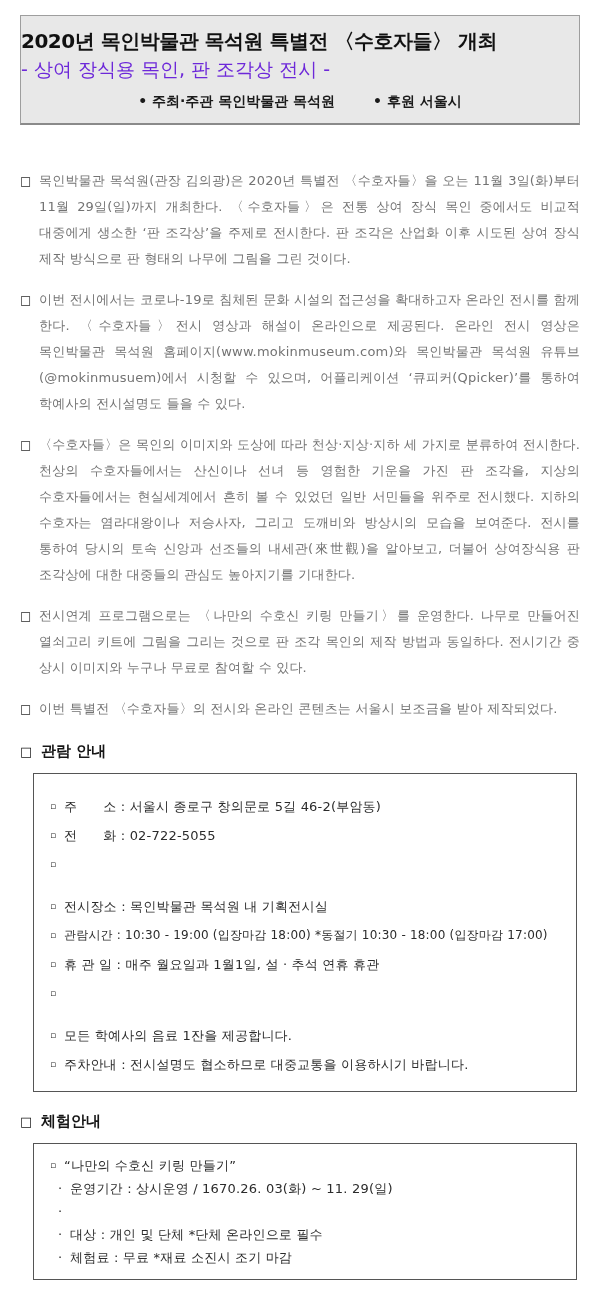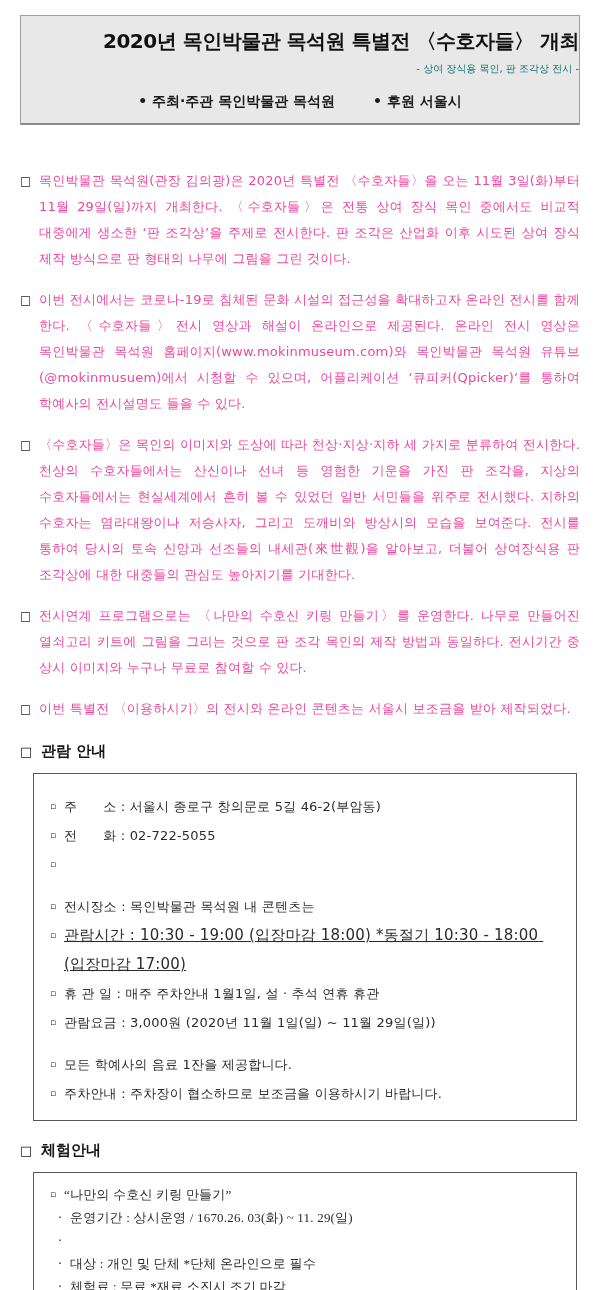--- a/index.html
+++ b/index.html
@@ -16,33 +16,33 @@
   }
 
   
   .header-box {
     box-sizing: border-box;
     width: 560px;
     height: 110px;
     background: #e8e8e8;
     border: 1px solid #9e9e9e;
     border-bottom: 2px solid #8a8a8a;
-    text-align: right;
+    text-align: left;
     padding-top: 12px;
   }
   .header-title {
     font-size: 20px;
     font-weight: 800;
     letter-spacing: -0.5px;
     color: #111111;
     line-height: 26px;
   }
   .header-subtitle {
-    font-size: 10px;
-    color: #0f766e;
+    font-size: 19px;
+    color: #6d28d9;
     margin-top: 5px;
     line-height: 20px;
   }
   .org-row {
     margin-top: 14px;
     font-size: 14px;
     font-weight: 700;
     color: #1a1a1a;
     display: flex;
     justify-content: center;
@@ -61,21 +61,21 @@
     line-height: 26px;
     color: #2b2b2b;
   }
   .para .ptext {
     flex: 1;
     font-size: 13px;
     line-height: 26px;
     text-align: justify;
     letter-spacing: 0.2px;
     word-break: keep-all;
-    color: #ec4899;
+    color: #737373;
   }
 
   
   .section-heading {
     display: flex;
     align-items: center;
     font-size: 15px;
     font-weight: 700;
     color: #161616;
     margin-top: 20px;
@@ -104,21 +104,21 @@
     line-height: 29px;
     color: #2b2b2b;
   }
   .info-line .bullet {
     flex: 0 0 14px;
     font-size: 9px;
     line-height: 29px;
     color: #2b2b2b;
   }
   .info-line .itext { white-space: pre-wrap; letter-spacing: 0.2px; }
-  .info-line.small .itext { font-size: 15px; text-decoration: underline; }
+  .info-line.small .itext { font-size: 12px; }
 
   .exp-box {
     box-sizing: border-box;
     margin-left: 13px;
     width: 544px;
     border: 1px solid #555555;
     background: #ffffff;
     padding: 10px 14px 10px 16px;
   }
   .exp-line {
@@ -127,21 +127,21 @@
     line-height: 23px;
     color: #2b2b2b;
   }
   .exp-line .bullet {
     flex: 0 0 14px;
     font-size: 9px;
     line-height: 23px;
   }
   .exp-line.sub { padding-left: 8px; }
   .exp-line.sub .bullet { flex: 0 0 12px; font-size: 13px; }
-  .exp-line .itext { white-space: pre-wrap; letter-spacing: 0.2px; font-family: Liberation Serif, serif; }
+  .exp-line .itext { white-space: pre-wrap; letter-spacing: 0.2px; }
 </style>
 </head>
 <body>
 
 <div class="page">
 
   <div class="header-box">
     <div class="header-title">2020년 목인박물관 목석원 특별전 〈수호자들〉 개최</div>
     <div class="header-subtitle">- 상여 장식용 목인, 판 조각상 전시 -</div>
     <div class="org-row">
@@ -163,21 +163,21 @@
     <div class="para">
       <span class="marker">□</span>
       <span class="ptext">〈수호자들〉은 목인의 이미지와 도상에 따라 천상·지상·지하 세 가지로 분류하여 전시한다. 천상의 수호자들에서는 산신이나 선녀 등 영험한 기운을 가진 판 조각을, 지상의 수호자들에서는 현실세계에서 흔히 볼 수 있었던 일반 서민들을 위주로 전시했다. 지하의 수호자는 염라대왕이나 저승사자, 그리고 도깨비와 방상시의 모습을 보여준다. 전시를 통하여 당시의 토속 신앙과 선조들의 내세관(來世觀)을 알아보고, 더불어 상여장식용 판 조각상에 대한 대중들의 관심도 높아지기를 기대한다.</span>
     </div>
     <div class="para">
       <span class="marker">□</span>
       <span class="ptext">전시연계 프로그램으로는 〈나만의 수호신 키링 만들기〉를 운영한다. 나무로 만들어진 열쇠고리 키트에 그림을 그리는 것으로 판 조각 목인의 제작 방법과 동일하다. 전시기간 중 상시 이미지와 누구나 무료로 참여할 수 있다.</span>
     </div>
     <div class="para">
       <span class="marker">□</span>
-      <span class="ptext">이번 특별전 〈이용하시기〉의 전시와 온라인 콘텐츠는 서울시 보조금을 받아 제작되었다.</span>
+      <span class="ptext">이번 특별전 〈수호자들〉의 전시와 온라인 콘텐츠는 서울시 보조금을 받아 제작되었다.</span>
     </div>
 
     <div class="section-heading">
       <span class="marker">□</span>
       <span>관람 안내</span>
     </div>
 
     <div class="info-box">
       <div class="info-group">
         <div class="info-line">
@@ -189,44 +189,43 @@
           <span class="itext">전      화 : 02-722-5055</span>
         </div>
         <div class="info-line">
           <span class="bullet">▫</span>
         </div>
       </div>
 
       <div class="info-group">
         <div class="info-line">
           <span class="bullet">▫</span>
-          <span class="itext">전시장소 : 목인박물관 목석원 내 콘텐츠는</span>
+          <span class="itext">전시장소 : 목인박물관 목석원 내 기획전시실</span>
         </div>
         <div class="info-line small">
           <span class="bullet">▫</span>
           <span class="itext">관람시간 : 10:30 - 19:00 (입장마감 18:00) *동절기 10:30 - 18:00 (입장마감 17:00)</span>
         </div>
         <div class="info-line">
           <span class="bullet">▫</span>
-          <span class="itext">휴 관 일 : 매주 주차안내 1월1일, 설 · 추석 연휴 휴관</span>
-        </div>
-        <div class="info-line">
-          <span class="bullet">▫</span>
-          <span class="itext">관람요금 : 3,000원 (2020년 11월 1일(일) ~ 11월 29일(일))</span>
+          <span class="itext">휴 관 일 : 매주 월요일과 1월1일, 설 · 추석 연휴 휴관</span>
+        </div>
+        <div class="info-line">
+          <span class="bullet">▫</span>
         </div>
       </div>
 
       <div class="info-group">
         <div class="info-line">
           <span class="bullet">▫</span>
           <span class="itext">모든 학예사의 음료 1잔을 제공합니다.</span>
         </div>
         <div class="info-line">
           <span class="bullet">▫</span>
-          <span class="itext">주차안내 : 주차장이 협소하므로 보조금을 이용하시기 바랍니다.</span>
+          <span class="itext">주차안내 : 전시설명도 협소하므로 대중교통을 이용하시기 바랍니다.</span>
         </div>
       </div>
     </div>
 
     <div class="section-heading">
       <span class="marker">□</span>
       <span>체험안내</span>
     </div>
 
     <div class="exp-box">

